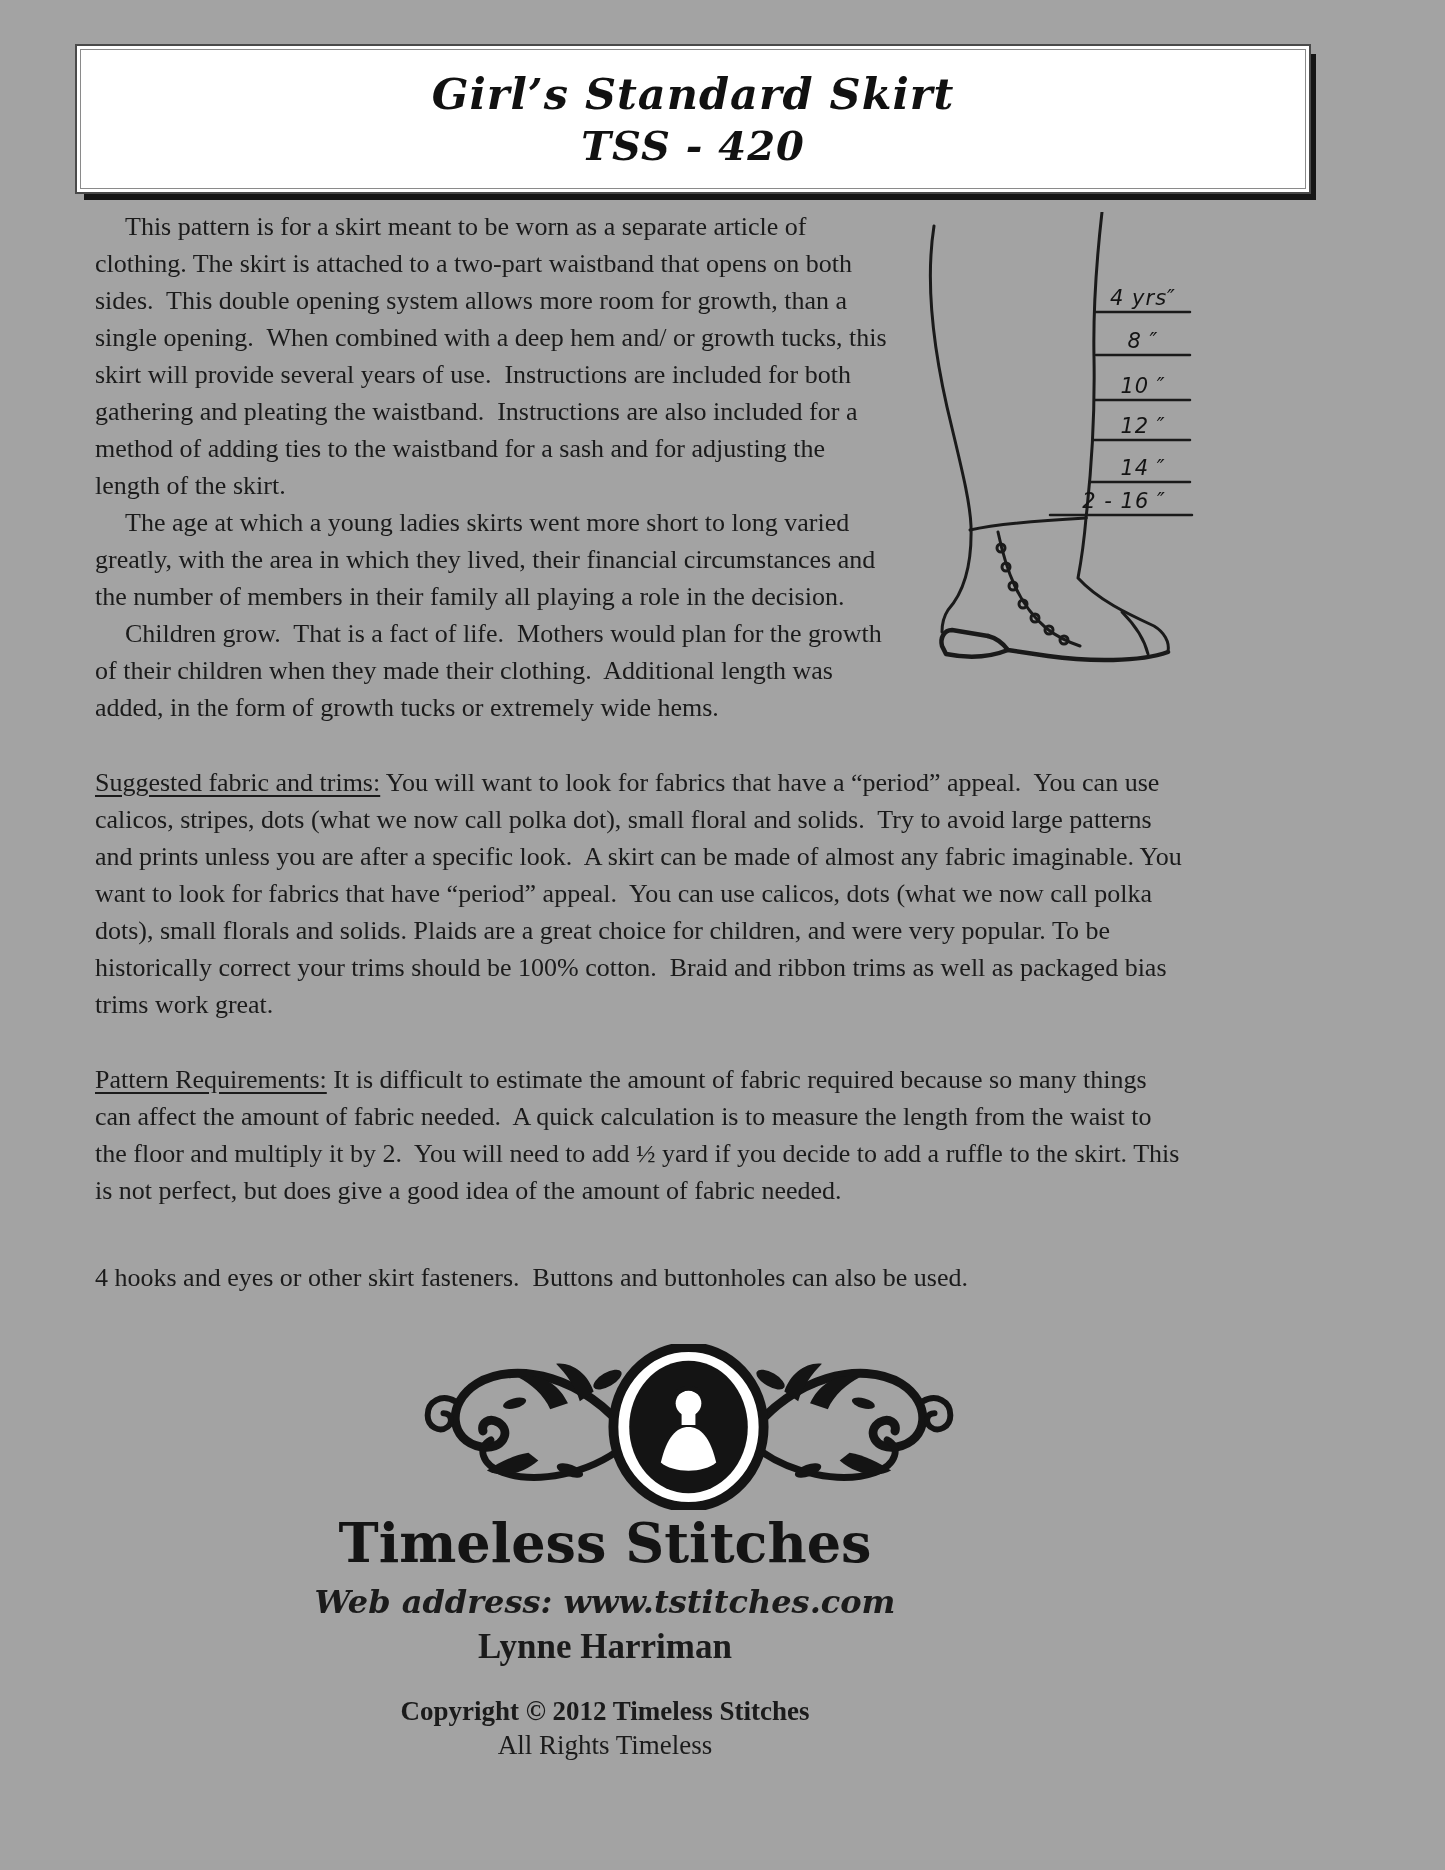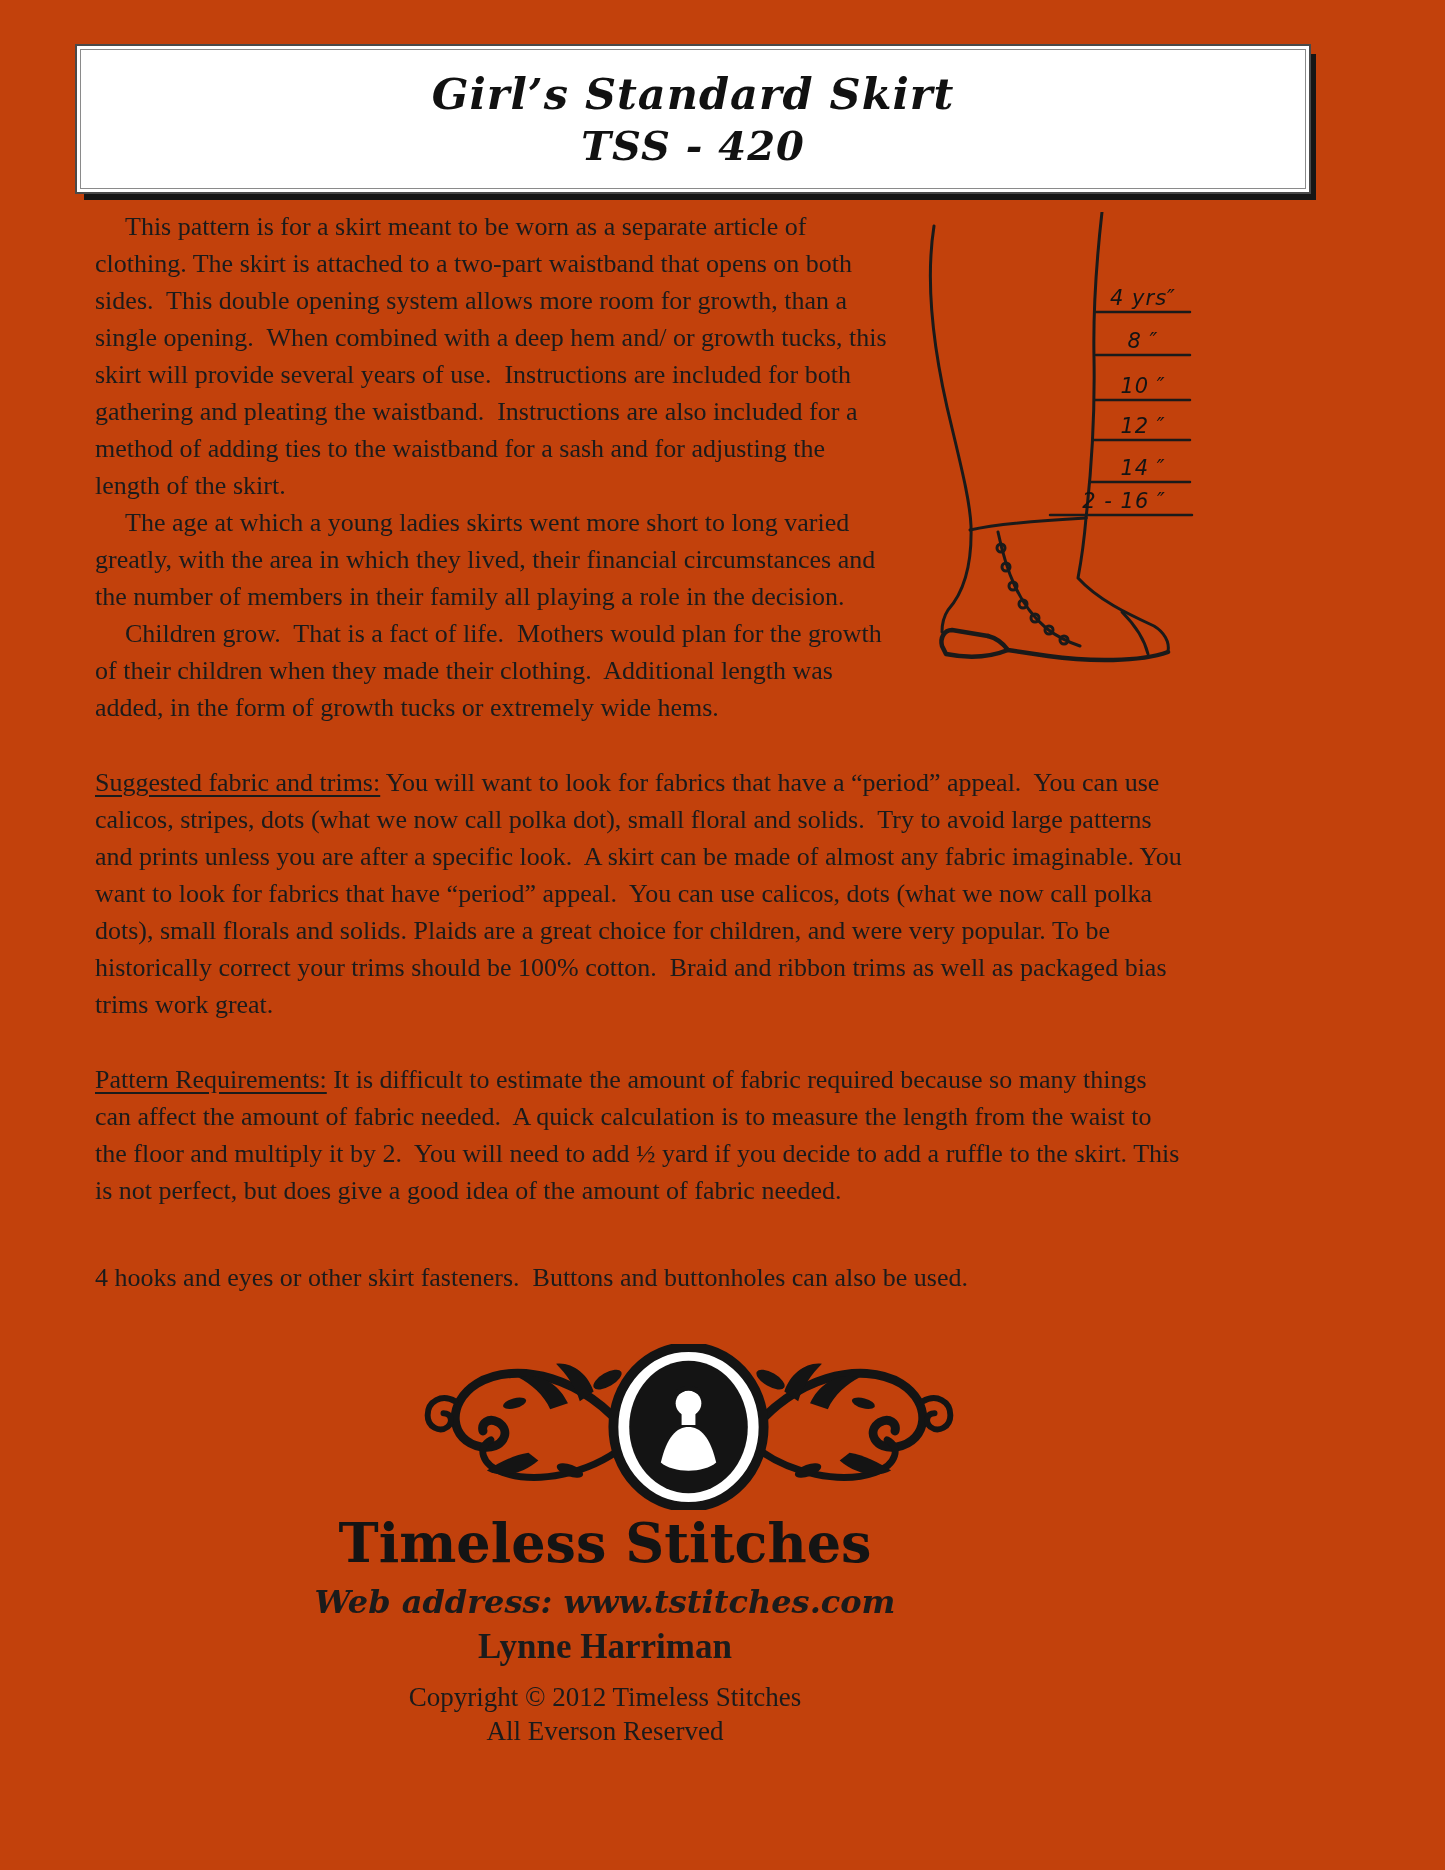--- a/index.html
+++ b/index.html
@@ -1,20 +1,20 @@
 <!DOCTYPE html>
 <html><head>
 <meta charset="utf-8">
 <style>
   html,body { margin:0; padding:0; background:#d9d9d9; }
   .page {
     position:relative;
     width:1445px; height:1870px;
     margin:0 auto;
-    background:#c2410c;
+    background:#a3a3a3;
     color:#1b1b1b;
     font-family:"Liberation Serif", serif;
     overflow:hidden;
   }
 
   
   .header-box {
     position:absolute; left:75px; top:44px;
     width:1232px; height:146px;
     border:2px solid #4a4a4a;
@@ -93,21 +93,21 @@
     font-size:32px; line-height:44px;
     margin-top:4px;
   }
   .owner {
     font-weight:bold; font-size:35px; line-height:46px;
   }
   .address {
     font-size:33px; line-height:44px;
     white-space:pre-wrap;
   }
-  .copyright { font-size:27px; line-height:34px; margin-top:10px; }
+  .copyright { font-size:27px; line-height:34px; margin-top:24px;font-weight:bold; }
   .rights    { font-size:27px; line-height:34px; }
 </style>
 </head>
 <body>
 
 <div class="page">
 
   <div class="header-box">
     <div class="header-box-inner">
       <div class="title-line1">Girl’s Standard Skirt</div>
@@ -207,16 +207,16 @@
       <path d="M244 120 C 250 94 260 84 272 84 C 284 84 294 94 300 120 C 288 131 256 131 244 120 Z" fill="#ffffff"></path>
       <path d="M258 50 C 261 40 283 40 286 50 C 288 57 279 47 272 47 C 265 47 256 57 258 50 Z" fill="#141414"></path>
     </svg>
   </div>
 
   <div class="footer">
     <div class="brand">Timeless Stitches</div>
     <div class="web">Web address: www.tstitches.com</div>
     <div class="owner">Lynne Harriman</div>
     <div class="copyright">Copyright © 2012 Timeless Stitches</div>
-    <div class="rights">All Everson Reserved</div>
+    <div class="rights">All Rights Timeless</div>
   </div>
 
 </div>
 
 </body></html>

